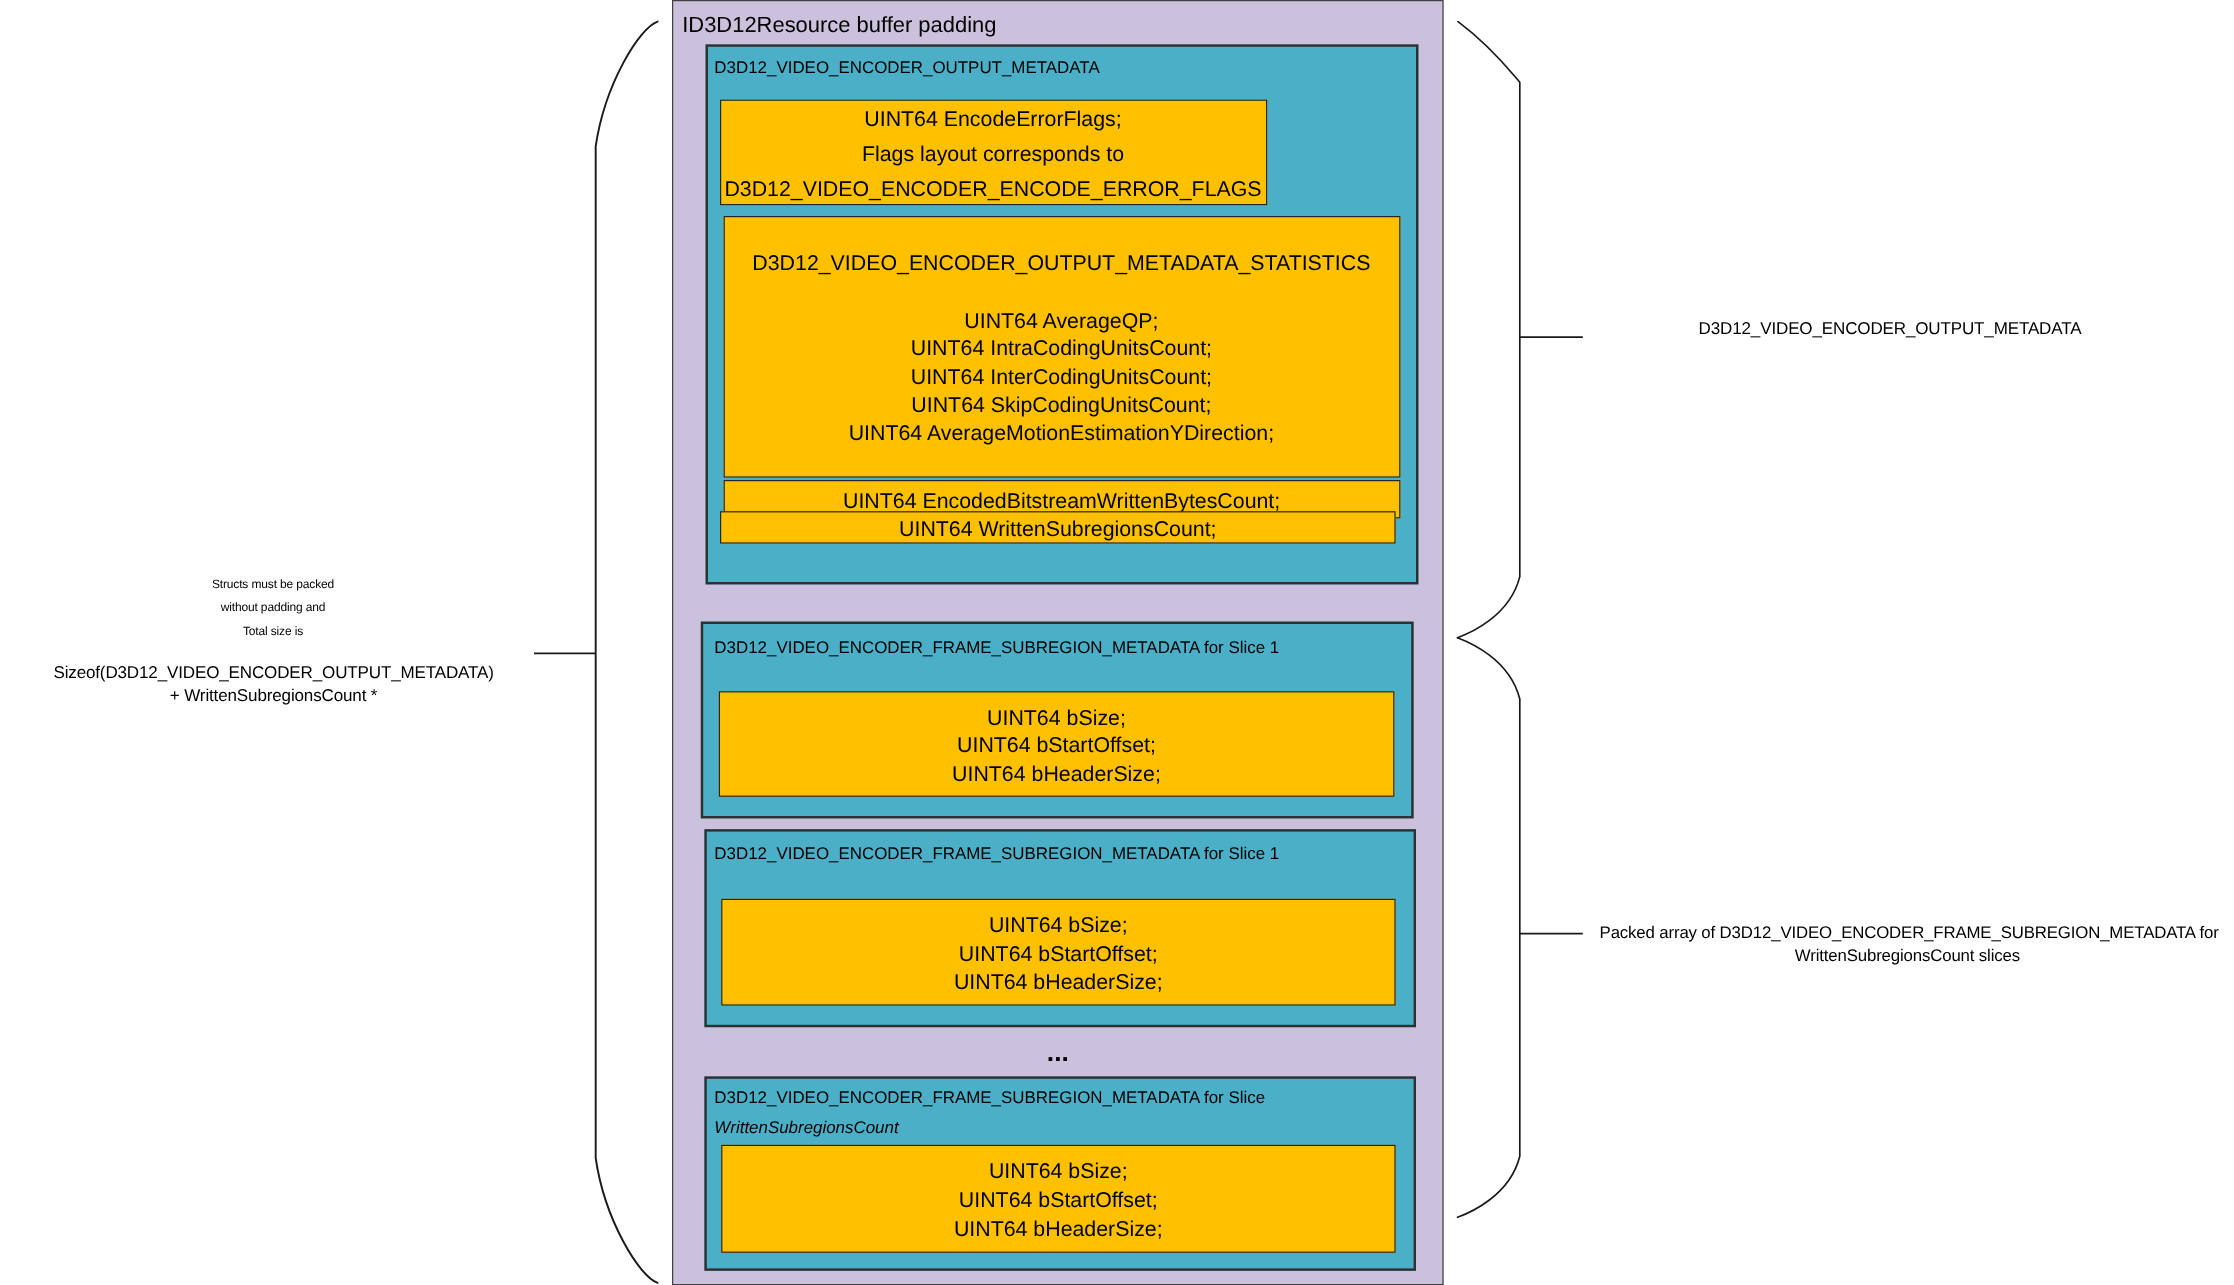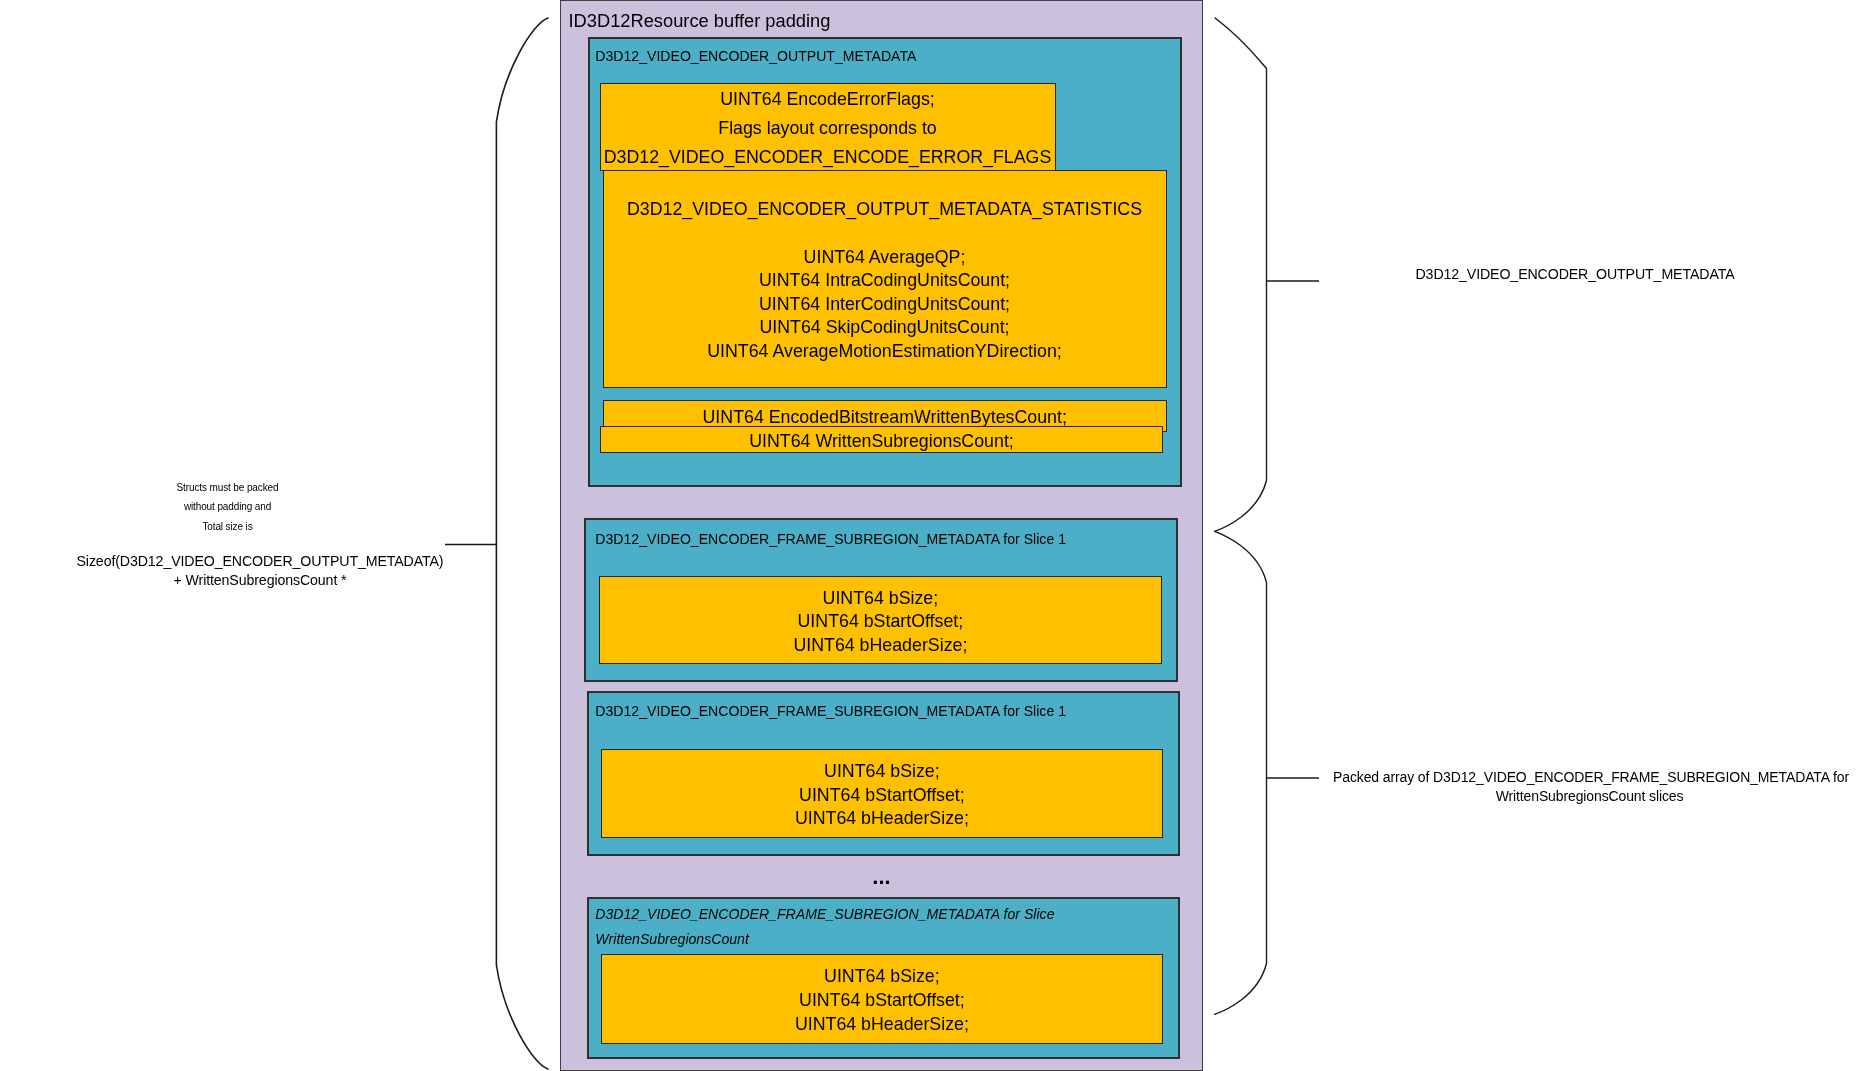--- a/index.html
+++ b/index.html
@@ -24,21 +24,21 @@
 <div class="abs" id="buffer-title">ID3D12Resource buffer padding</div>
 
 <div id="sections-root">
     <div class="teal" style="left: 587.5px; top: 37px; width: 594px; height: 449.8px;"></div>
     <div class="teal-title" style="left: 595.3px; top: 47px;">D3D12_VIDEO_ENCODER_OUTPUT_METADATA</div>
     <div class="yellow" style="left: 599.5px; top: 82.5px; width: 456px; height: 88px; display: flex; flex-direction: column; align-items: center; justify-content: space-between; padding-top: 4px;">
       <div class="ln">UINT64 EncodeErrorFlags;</div>
       <div class="ln">Flags layout corresponds to</div>
       <div class="ln">D3D12_VIDEO_ENCODER_ENCODE_ERROR_FLAGS</div>
     </div>
-    <div class="yellow" style="left: 602.5px; top: 170px; width: 564px; height: 218px; display: flex; flex-direction: column; align-items: center; justify-content: center; padding-top: 4px;">
+    <div class="yellow" style="left: 602.5px; top: 180px; width: 564px; height: 218px; display: flex; flex-direction: column; align-items: center; justify-content: center; padding-top: 4px;">
       <div class="ln">D3D12_VIDEO_ENCODER_OUTPUT_METADATA_STATISTICS</div>
       <div class="ln">&nbsp;</div>
       <div class="ln">UINT64 AverageQP;</div>
       <div class="ln">UINT64 IntraCodingUnitsCount;</div>
       <div class="ln">UINT64 InterCodingUnitsCount;</div>
       <div class="ln">UINT64 SkipCodingUnitsCount;</div>
       <div class="ln">UINT64 AverageMotionEstimationYDirection;</div>
     </div>
     <div class="yellow" style="left: 602.8px; top: 400.1px; width: 563.8px; height: 32px; display: flex; flex-direction: column; align-items: center; justify-content: center; padding-top: 4px;">
       <div class="ln">UINT64 EncodedBitstreamWrittenBytesCount;</div>
@@ -54,36 +54,36 @@
       <div class="ln">UINT64 bHeaderSize;</div>
     </div>
     <div class="teal" style="left: 586.5px; top: 690.7px; width: 593.5px; height: 165.3px;"></div>
     <div class="teal-title" style="left: 595.3px; top: 701.5px;">D3D12_VIDEO_ENCODER_FRAME_SUBREGION_METADATA for Slice 1</div>
     <div class="yellow" style="left: 600.5px; top: 748.8px; width: 562.8px; height: 89.4px; display: flex; flex-direction: column; align-items: center; justify-content: center; padding-top: 4px;">
       <div class="ln">UINT64 bSize;</div>
       <div class="ln">UINT64 bStartOffset;</div>
       <div class="ln">UINT64 bHeaderSize;</div>
     </div>
     <div class="teal" style="left: 586.5px; top: 897px; width: 593.5px; height: 162px;"></div>
-    <div class="teal-title" style="left: 595.3px; top: 905px; font-style: italic;">D3D12_VIDEO_ENCODER_FRAME_SUBREGION_METADATA for Slice</div>
+    <div class="teal-title" style="left: 595.3px; top: 905px; ">D3D12_VIDEO_ENCODER_FRAME_SUBREGION_METADATA for Slice</div>
     <div class="teal-title" style="left: 595.3px; top: 929.5px; font-style: italic;">WrittenSubregionsCount</div>
     <div class="yellow" style="left: 600.5px; top: 954px; width: 562.8px; height: 89.6px; display: flex; flex-direction: column; align-items: center; justify-content: center; padding-top: 4px;">
       <div class="ln">UINT64 bSize;</div>
       <div class="ln">UINT64 bStartOffset;</div>
       <div class="ln">UINT64 bHeaderSize;</div>
     </div>
     <div class="ellipsis-mark" style="position: absolute; left: 560px; top: 866px; width: 643px; text-align: center; font-size: 22px; line-height: 22px; font-weight: 700;">...</div>
   </div>
 <div id="annotations-root">
     <div class="lbl" style="left: 0px; top: 478px; width: 455px; font-size: 10px;">
       <div>Structs must be packed</div>
       <div>without padding and</div>
       <div>Total size is</div>
     </div>
-    <div class="lbl" style="left: 0px; top: 552px; width: 456px; margin-left: 32px;">
+    <div class="lbl" style="left: 0px; top: 552px; width: 456px;">
       <div>Sizeof(D3D12_VIDEO_ENCODER_OUTPUT_METADATA)</div>
       <div>+ WrittenSubregionsCount *</div>
     </div>
     <div class="lbl" style="left: 1411px; top: 264.5px; width: 328px;">
       <div>D3D12_VIDEO_ENCODER_OUTPUT_METADATA</div>
     </div>
     <div class="lbl" style="left: 1333px; top: 768px; width: 513px; font-size: 14px;">
       <div>Packed array of D3D12_VIDEO_ENCODER_FRAME_SUBREGION_METADATA for</div>
       <div>WrittenSubregionsCount slices</div>
     </div>

